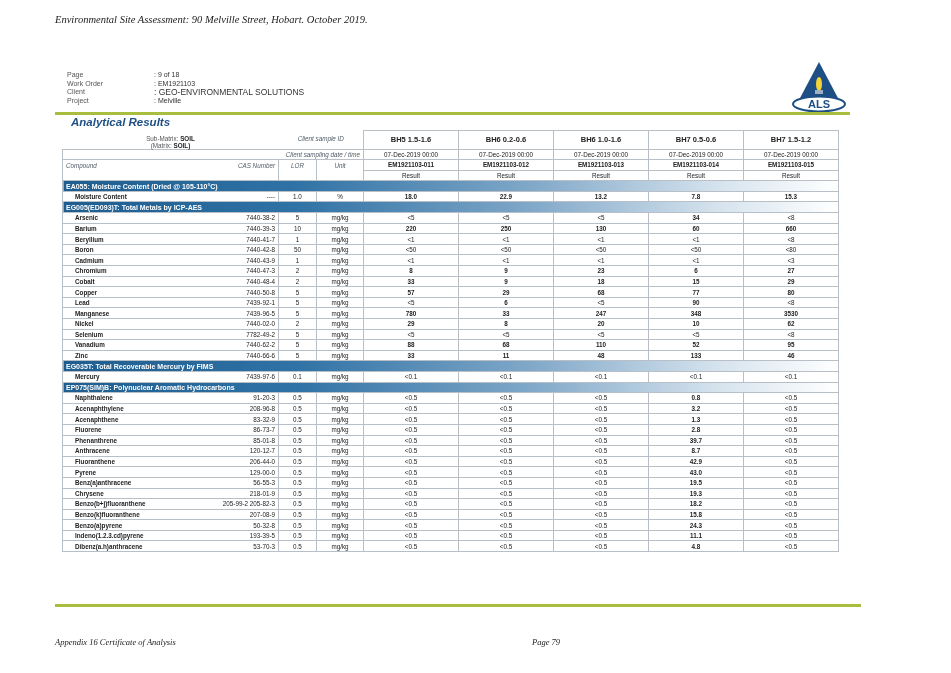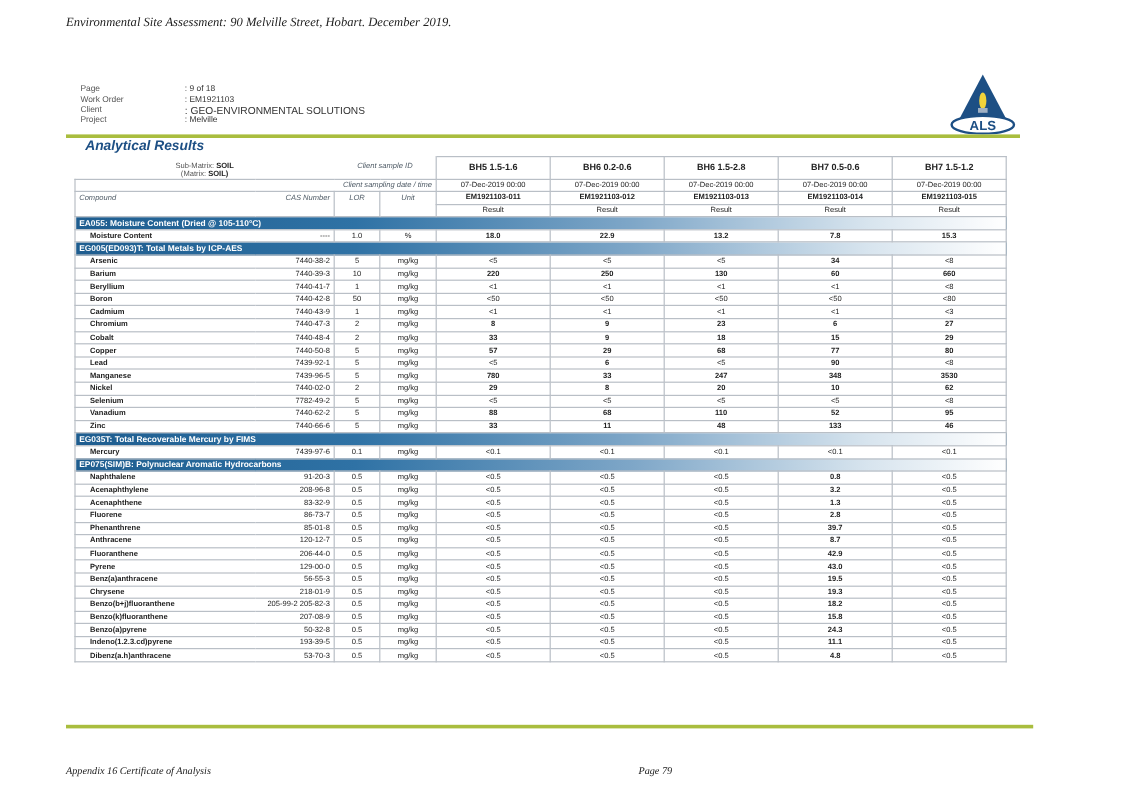--- a/index.html
+++ b/index.html
@@ -21,21 +21,21 @@
   .c { text-align:center; }
   .r { text-align:right; }
   .b { font-weight:bold; }
   .cmp { font-weight:bold; padding-left:12px !important; }
   .footer-l { position:absolute; left:55px; top:637px; font-family:"Liberation Serif", serif; font-style:italic; font-size:8.5px; color:#222; }
   .footer-r { position:absolute; left:532px; top:637px; font-family:"Liberation Serif", serif; font-style:italic; font-size:8.5px; color:#222; }
 </style>
 </head>
 <body>
 
-<div class="doc-title">Environmental Site Assessment: 90 Melville Street, Hobart. December 2019.</div>
+<div class="doc-title">Environmental Site Assessment: 90 Melville Street, Hobart. October 2019.</div>
 
 <div class="meta">
   <div class="row">
       <span class="k">Page</span>
       <span class="v">: 9 of 18</span>
     </div>
   <div class="row">
       <span class="k">Work Order</span>
       <span class="v">: EM1921103</span>
     </div>
@@ -75,21 +75,21 @@
   </colgroup>
   <tbody id="tbody">
     <tr class="hdr-sid">
       <td colspan="2" style="border:none; vertical-align:top; padding-top:4px;">
         <div><span style="color:#555">Sub-Matrix: </span><b>SOIL</b></div>
         <div><span style="color:#555">(Matrix: </span><b>SOIL)</b></div>
       </td>
       <td colspan="2" class="it r" style="border-left:none; border-top:none; vertical-align:top; padding-top:4px;">Client sample ID</td>
       <td class="c b" style="font-size:7.5px">BH5 1.5-1.6</td>
       <td class="c b" style="font-size:7.5px">BH6 0.2-0.6</td>
-      <td class="c b" style="font-size:7.5px">BH6 1.5-2.8</td>
+      <td class="c b" style="font-size:7.5px">BH6 1.0-1.6</td>
       <td class="c b" style="font-size:7.5px">BH7 0.5-0.6</td>
       <td class="c b" style="font-size:7.5px">BH7 1.5-1.2</td>
     </tr>
     <tr>
       <td colspan="4" class="it r">Client sampling date / time</td>
       <td class="c">07-Dec-2019 00:00</td>
       <td class="c">07-Dec-2019 00:00</td>
       <td class="c">07-Dec-2019 00:00</td>
       <td class="c">07-Dec-2019 00:00</td>
       <td class="c">07-Dec-2019 00:00</td>

